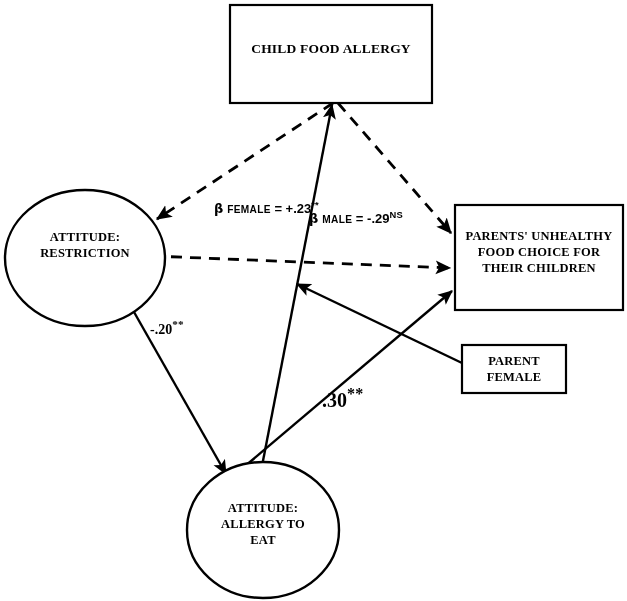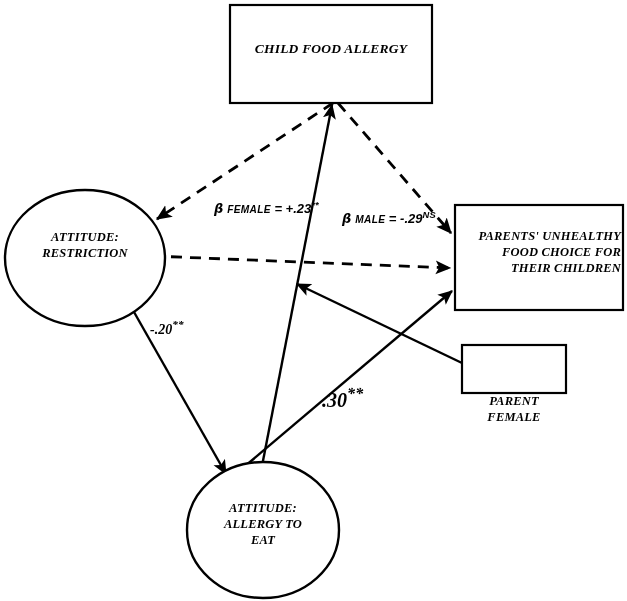--- a/index.html
+++ b/index.html
@@ -7,21 +7,20 @@
     padding: 0;
     background: #ffffff;
   }
   #canvas {
     position: relative;
     width: 627px;
     height: 601px;
     background: #ffffff;
     font-family: "Liberation Serif", serif;
     overflow: hidden;
-    font-style: italic;
   }
   svg.diagram {
     position: absolute;
     left: 0;
     top: 0;
     width: 627px;
     height: 601px;
   }
   .node-shape {
     fill: #ffffff;
@@ -121,44 +120,44 @@
 
   <div class="node-label" style="left:230px; top:40px; width:202px; font-size:13.5px;">
     <div>CHILD FOOD ALLERGY</div>
   </div>
 
   <div class="node-label" style="left:15px; top:229px; width:140px; font-size:12.5px;">
     <div>ATTITUDE:</div>
     <div>RESTRICTION</div>
   </div>
 
-  <div class="node-label" style="left:457px; top:228px; width:164px; font-size:12.5px;text-align:right;">
+  <div class="node-label" style="left:457px; top:228px; width:164px; font-size:12.5px;">
     <div>PARENTS' UNHEALTHY</div>
     <div>FOOD CHOICE FOR</div>
     <div>THEIR CHILDREN</div>
   </div>
 
-  <div class="node-label" style="left:462px; top:353px; width:104px; font-size:12.5px;margin-top:40px;">
+  <div class="node-label" style="left:462px; top:353px; width:104px; font-size:12.5px;">
     <div>PARENT</div>
     <div>FEMALE</div>
   </div>
 
   <div class="node-label" style="left:193px; top:500px; width:140px; font-size:12.5px;">
     <div>ATTITUDE:</div>
     <div>ALLERGY TO</div>
     <div>EAT</div>
   </div>
 
   <div class="edge-label" style="left:214px; top:200px; font-size:13px;">
     <span class="beta-sym">β</span><span class="sub" style="margin-left:4px;">FEMALE</span>
     <span>=</span>
     <span>+.23</span><span class="sup">**</span>
   </div>
 
-  <div class="edge-label" style="left:309px; top:210px; font-size:13px;margin-left:33px;">
+  <div class="edge-label" style="left:309px; top:210px; font-size:13px;">
     <span class="beta-sym">β</span><span class="sub" style="margin-left:4px;">MALE</span>
     <span>=</span>
     <span>-.29</span><span class="sup">NS</span>
   </div>
 
   <div class="edge-label coef-label" style="left:150px; top:318px; font-size:14px;">
     <span>-.20</span><span class="sup">**</span>
   </div>
 
   <div class="edge-label coef-label" style="left:322px; top:385px; font-size:20px;">

